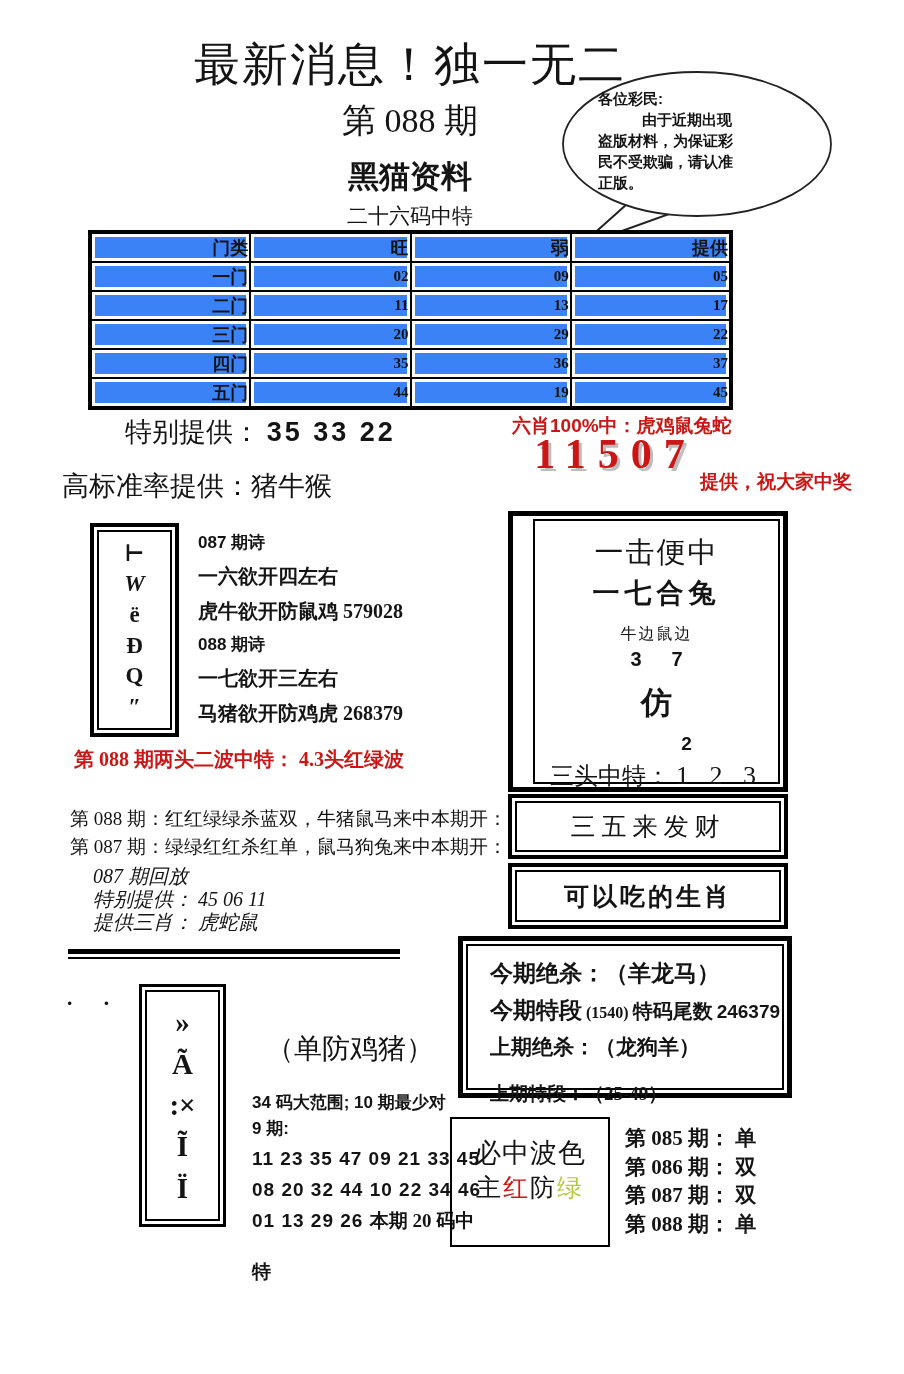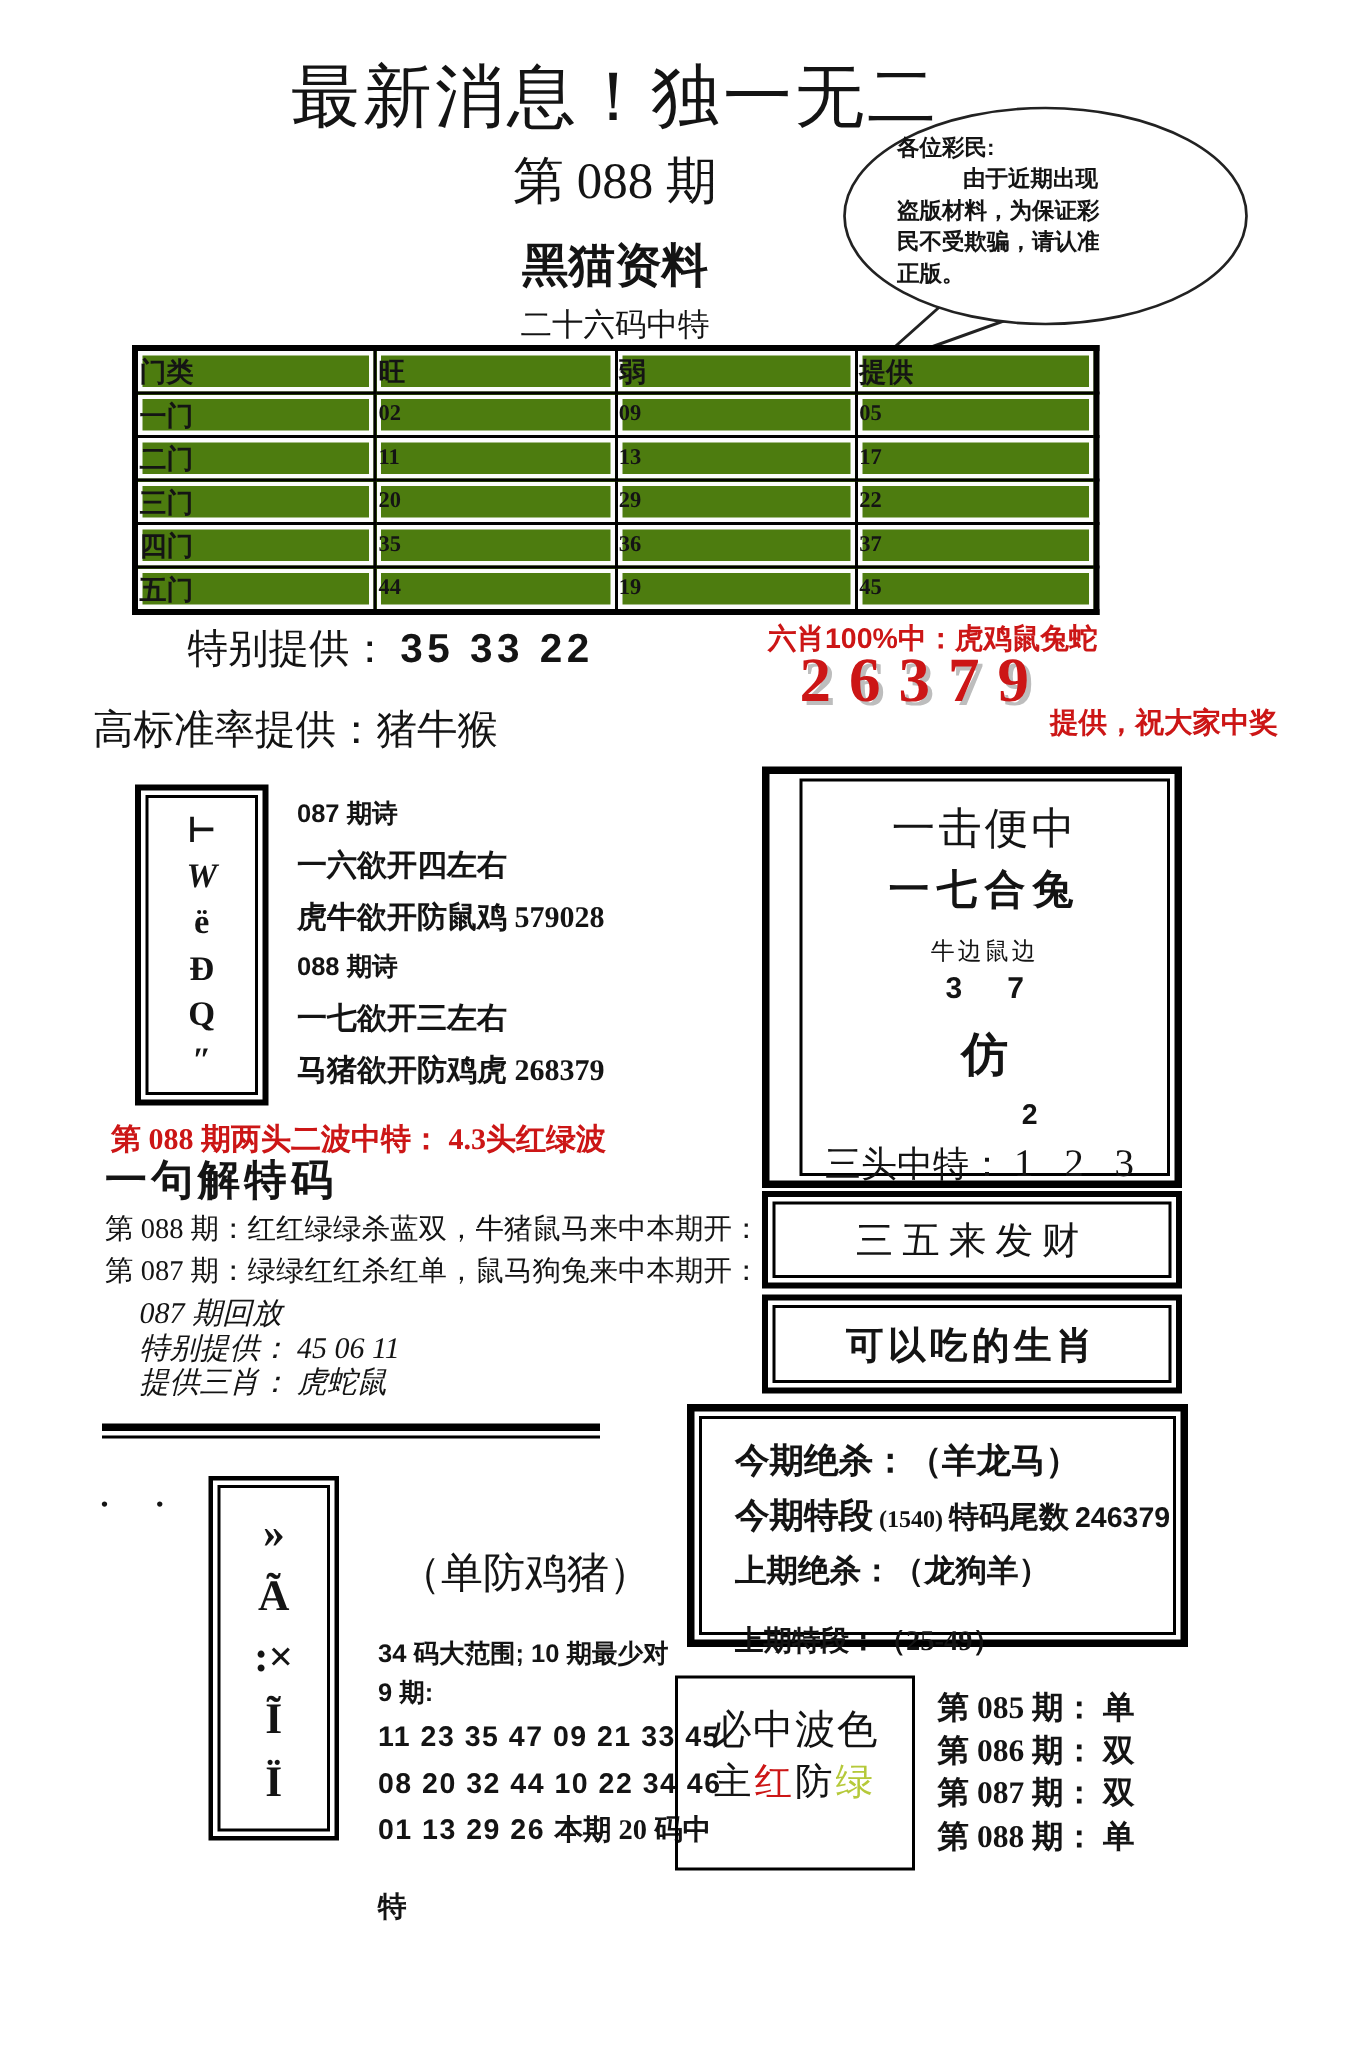--- a/index.html
+++ b/index.html
@@ -14,22 +14,22 @@
   .issue{left:120px;top:98px;width:580px;font-size:34px;}
   .brand{left:120px;top:156px;width:580px;font-size:31px;font-weight:600;}
   .subtitle{left:120px;top:202px;width:580px;font-size:21px;}
   
   .bubble-text{left:598px;top:88px;width:216px;font-size:15px;line-height:21px;font-weight:700;
                font-family:"Liberation Sans","DejaVu Sans",sans-serif;}
   .bubble-indent{padding-left:44px;}
   
   table.gate{position:absolute;left:88px;top:230px;width:645px;border-collapse:collapse;
              border:4px solid #000;table-layout:fixed;}
-  table.gate th,table.gate td{border:2px solid #000;background:#4d7c0f;height:25px;
-             box-shadow:inset 0 0 0 3px #fcfcfc;text-align:left;font-family:Liberation Serif, serif;}
+  table.gate th,table.gate td{border:2px solid #000;background:#3b82f6;height:25px;
+             box-shadow:inset 0 0 0 3px #fcfcfc;text-align:right;font-family:Liberation Serif, serif;}
   table.gate th{font-size:18px;font-weight:700;}
   table.gate td.cat{font-size:18px;font-weight:700;}
   table.gate td{font-size:15px;font-weight:700;}
   
   .special{left:125px;top:414px;font-size:27px;}
   .special .nums{font-weight:700;letter-spacing:3px;}
   .sixxiao1{left:512px;top:413px;font-size:19px;font-weight:800;}
   .bignum{left:518px;top:430px;width:195px;text-align:center;font-size:42px;font-weight:800;
           letter-spacing:12px;text-shadow:3px 3px 0 #bdbdbd;}
   .sixxiao2{left:700px;top:469px;font-size:19px;font-weight:800;}
@@ -161,21 +161,21 @@
       <td>45</td>
     </tr>
   </tbody>
     </table>
 
   <div class="abs special">
     <span>特别提供：</span>
     <span class="nums sans">35 33 22</span>
   </div>
   <div class="abs sans red sixxiao1">六肖100%中：虎鸡鼠兔蛇</div>
-  <div class="abs red bignum">26379</div>
+  <div class="abs red bignum">11507</div>
   <div class="abs sans red sixxiao2">提供，祝大家中奖</div>
   <div class="abs highrate">高标准率提供：猪牛猴</div>
 
   <div class="dbox poembox">
     <div class="in">
       <div class="g">⊢</div>
       <div class="g" style="font-style:italic;">W</div>
       <div class="g">ë</div>
       <div class="g">Đ</div>
       <div class="g">Q</div>
@@ -186,21 +186,20 @@
   <div class="abs poems">
     <div class="ph">087 期诗</div>
     <div class="pl">一六欲开四左右</div>
     <div class="pl">虎牛欲开防鼠鸡 579028</div>
     <div class="ph">088 期诗</div>
     <div class="pl">一七欲开三左右</div>
     <div class="pl">马猪欲开防鸡虎 268379</div>
   </div>
 
   <div class="abs red twowave">第 088 期两头二波中特：  4.3头红绿波</div>
-  <div class="abs sentence-title">一句解特码</div>
   <div class="abs sentence-l1">第 088 期：红红绿绿杀蓝双，牛猪鼠马来中本期开：（???）</div>
   <div class="abs sentence-l2">第 087 期：绿绿红红杀红单，鼠马狗兔来中本期开：（???）</div>
 
   <div class="abs replay">
     <div>087 期回放</div>
     <div>特别提供： 45 06 11</div>
     <div>提供三肖： 虎蛇鼠</div>
   </div>
   <div class="abs dblrule"></div>
 

